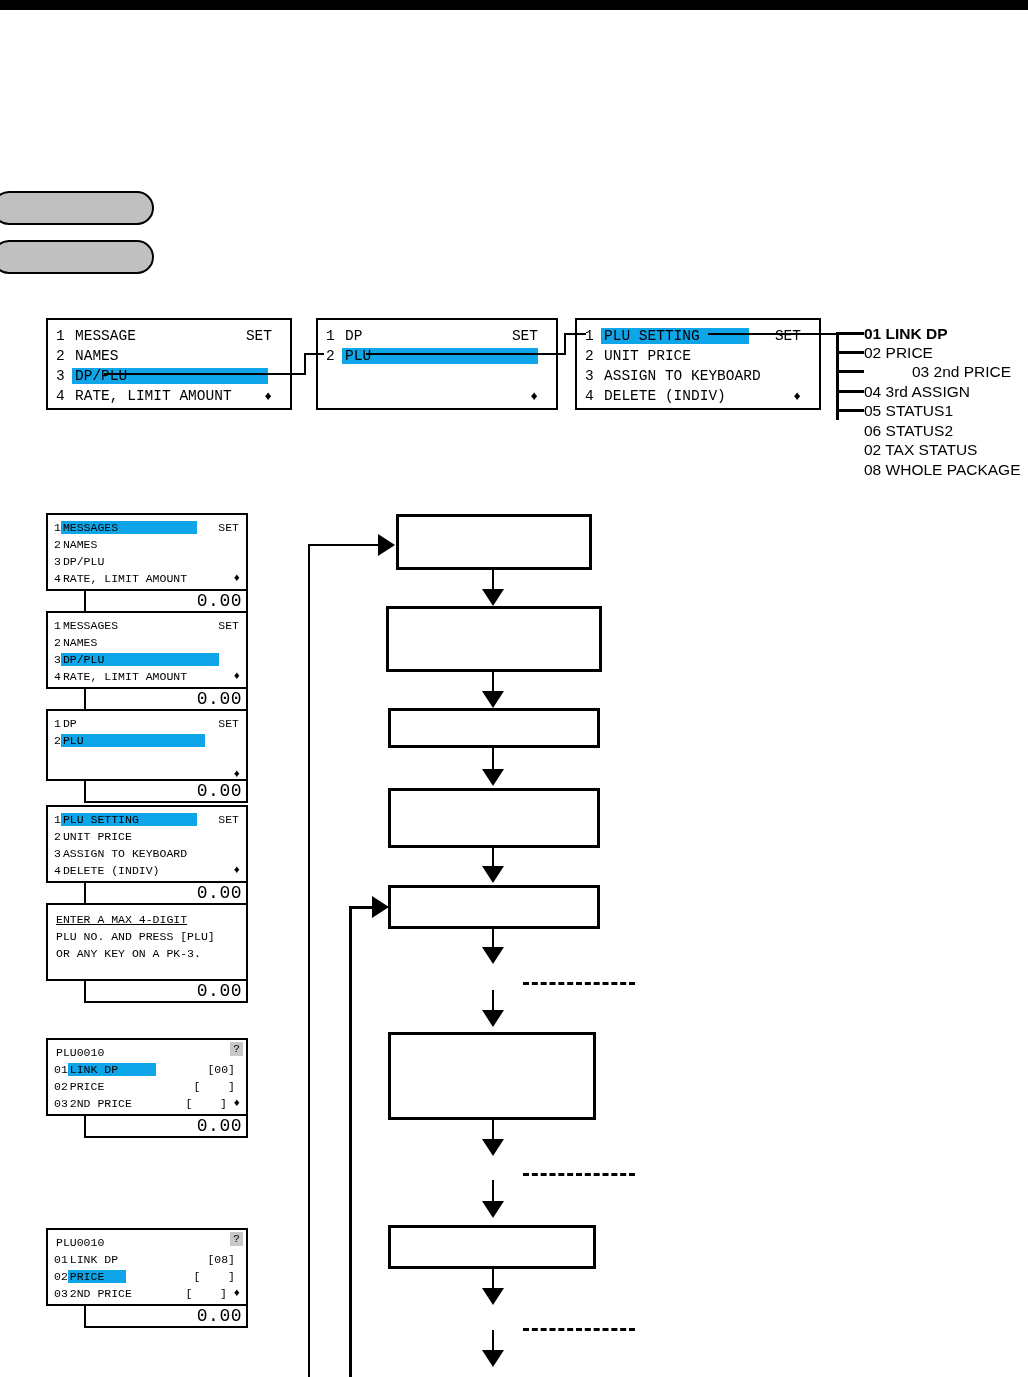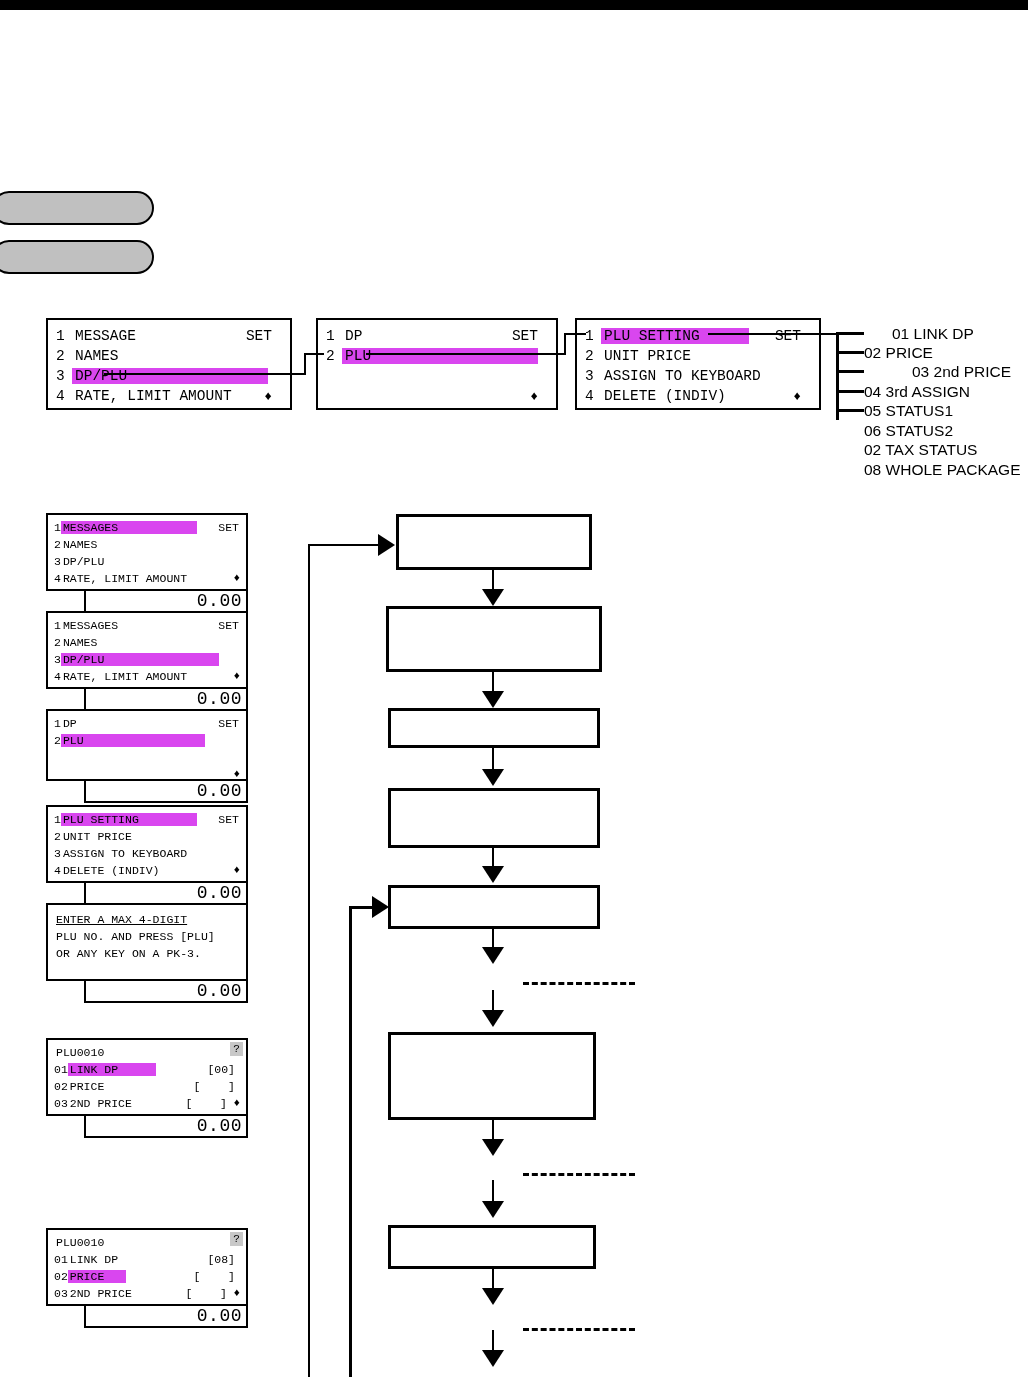--- a/index.html
+++ b/index.html
@@ -29,21 +29,21 @@
   #pill-2 { left:-8px; top:240px; width:162px; height:34px; }
 
   
   .lcd {
     position:absolute;
     border:2px solid #000000;
     background:#ffffff;
     font-family:"Liberation Mono", monospace;
     color:#000000;
   }
-  .hl { background:#d946ef; }
+  .hl { background:#0ea5e9; }
 
   
   .panel-top { height:92px; font-size:14.5px; }
   .panel-top .line {
     position:absolute; left:8px; right:8px; height:20px;
     display:flex; align-items:center; white-space:pre;
   }
   .panel-top .num { width:16px; flex:none; }
   .panel-top .txt { flex:none; padding:0 3px; }
   .panel-top .set { position:absolute; right:10px; }
@@ -200,21 +200,21 @@
 
 <div class="hline" style="left:708px; top:333px; width:130px;"></div>
 
 <div class="vline-thick" style="left:836px; top:333px; height:87px;"></div>
 <div class="hline-thick" style="left:836px; top:332px; width:28px;"></div>
 <div class="hline-thick" style="left:836px; top:351px; width:28px;"></div>
 <div class="hline-thick" style="left:836px; top:370px; width:28px;"></div>
 <div class="hline-thick" style="left:836px; top:390px; width:28px;"></div>
 <div class="hline-thick" style="left:836px; top:409px; width:28px;"></div>
 
-<div class="branch-item" style="left:892px; top:325px;"><span>01</span> <span>LINK DP</span></div>
+<div class="branch-item" style="left:864px; top:325px;font-weight:bold;"><span>01</span> <span>LINK DP</span></div>
 <div class="branch-item" style="left:864px; top:344px;"><span>02</span> <span>PRICE</span></div>
 <div class="branch-item" style="left:864px; top:363px;margin-left:48px;"><span>03</span> <span>2nd PRICE</span></div>
 <div class="branch-item" style="left:864px; top:383px;"><span>04</span> <span>3rd ASSIGN</span></div>
 <div class="branch-item" style="left:864px; top:402px;"><span>05</span> <span>STATUS1</span></div>
 <div class="branch-item" style="left:864px; top:422px;"><span>06</span> <span>STATUS2</span></div>
 <div class="branch-item" style="left:864px; top:441px;"><span>02</span> <span>TAX STATUS</span></div>
 <div class="branch-item" style="left:864px; top:461px;"><span>08</span> <span>WHOLE PACKAGE</span></div>
 
 <div class="dev msg" style="left:46px; top:513px;">
   <div class="screen">

